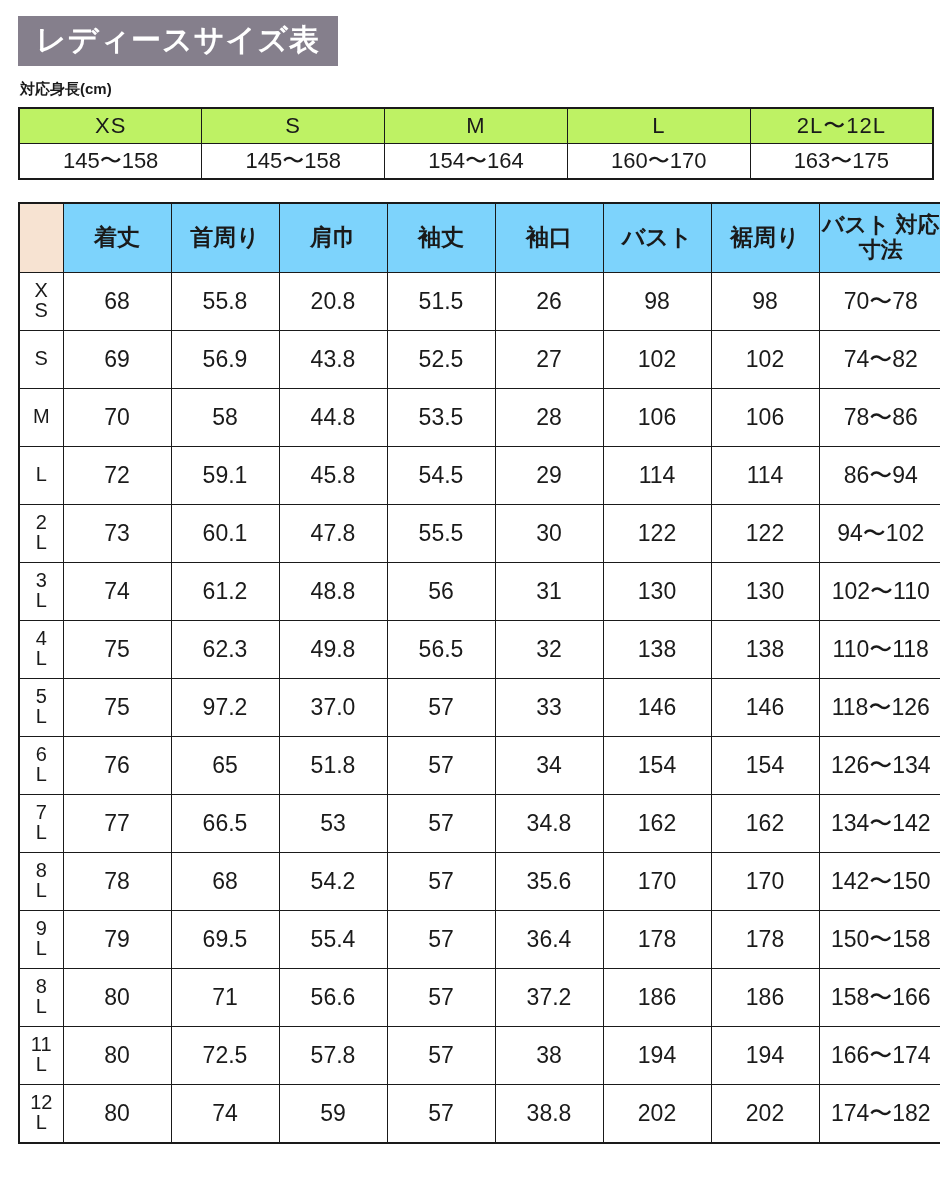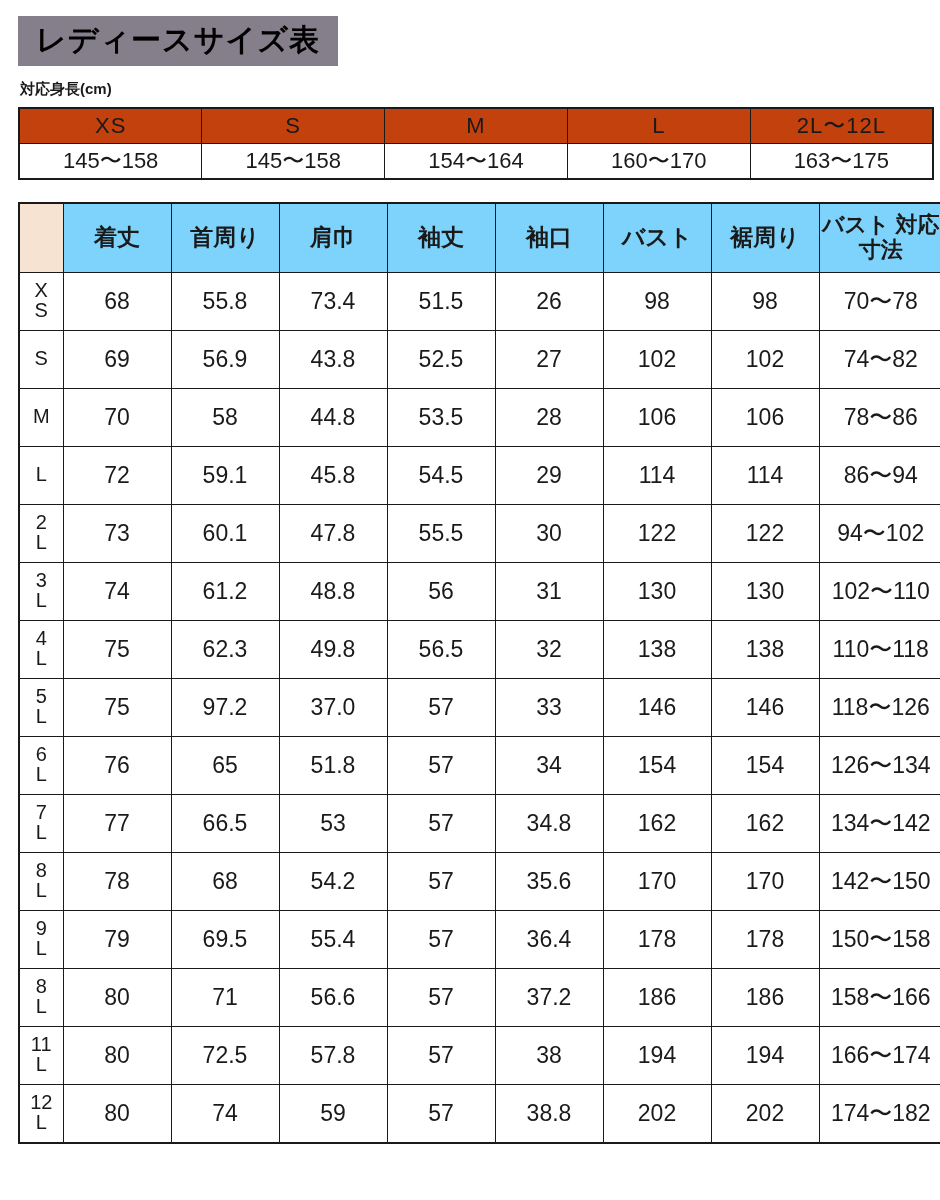--- a/index.html
+++ b/index.html
@@ -17,21 +17,21 @@
   }
   .page {
     padding: 12px 10px 0 10px;
     box-sizing: border-box;
     width: 940px;
   }
   
   .title-banner {
     display: inline-block;
     background: #857f8c;
-    color: #000000;
+    color: #ffffff;
     font-size: 30px;
     font-weight: bold;
     letter-spacing: 1px;
     padding: 8px 18px 10px 18px;
     line-height: 1.05;
     margin: 4px 0 0 8px;
   }
   
   .sub-heading {
     font-size: 15px;
@@ -50,21 +50,21 @@
     border: 2px solid #1a1a1a;
   }
   .height-table td {
     border: 1px solid #1a1a1a;
     text-align: center;
     font-size: 22px;
     height: 34px;
     padding: 0;
   }
   .height-table tr.head td {
-    background: #c2410c;
+    background: #bef264;
     font-weight: normal;
     letter-spacing: 1px;
   }
   .height-table tr.vals td {
     background: #ffffff;
     letter-spacing: 0px;
     border-radius: 11px;
   }
   
   .size-table {
@@ -172,21 +172,21 @@
       </tr>
     </thead>
     <tbody>
         <tr>
           <td class="rowhead">
             <span>X</span>
             <span>S</span>
           </td>
           <td>68</td>
           <td>55.8</td>
-          <td>73.4</td>
+          <td>20.8</td>
           <td>51.5</td>
           <td>26</td>
           <td>98</td>
           <td>98</td>
           <td>70〜78</td>
         </tr>
         <tr>
           <td class="rowhead">
             <span>S</span>
           </td>

